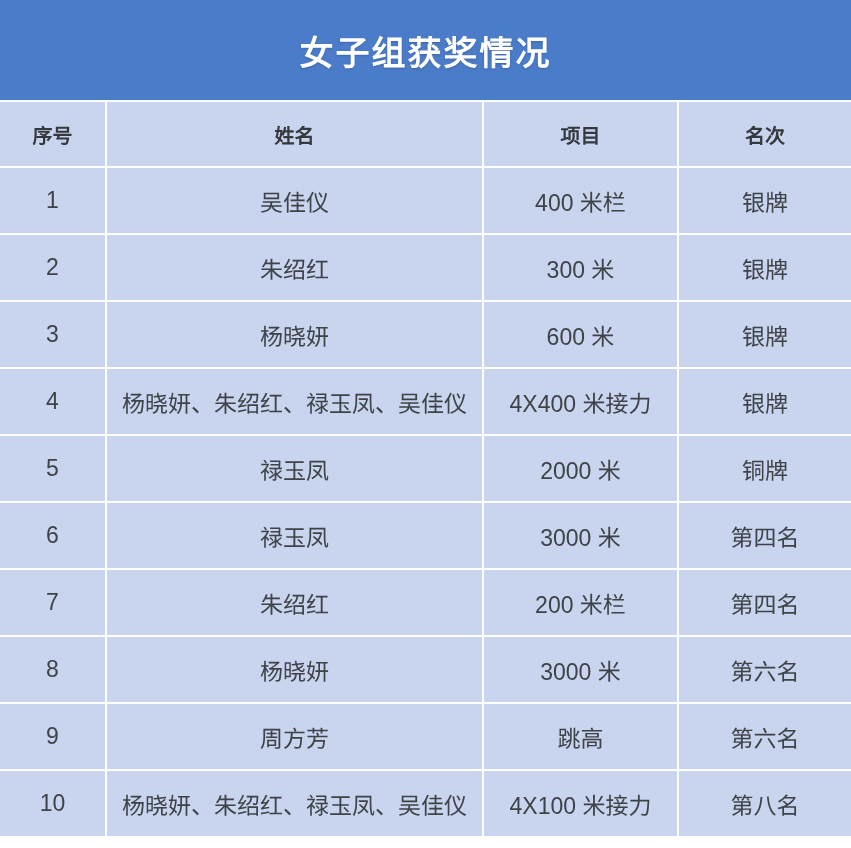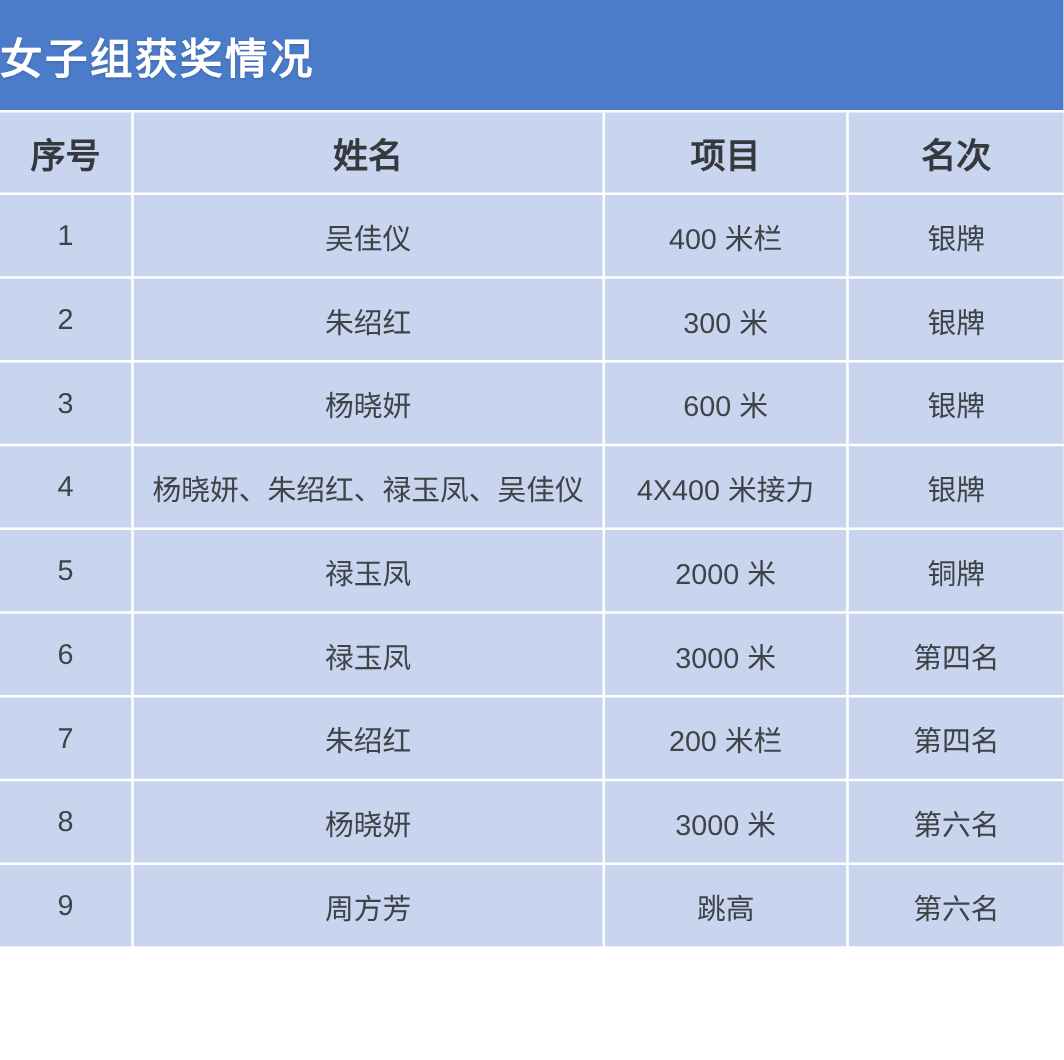--- a/index.html
+++ b/index.html
@@ -9,25 +9,25 @@
     font-family: "Liberation Sans", "DejaVu Sans", sans-serif;
   }
   .page {
     width: 851px;
     height: 848px;
     background: #ffffff;
     overflow: hidden;
   }
   .title-bar {
     width: 851px;
-    height: 88px;
+    height: 100px;
     background: #4b7cc9;
     display: flex;
     align-items: center;
-    justify-content: flex-start;
+    justify-content: center;
   }
   .title-text {
     color: #ffffff;
     font-size: 34px;
     font-weight: bold;
     letter-spacing: 2px;
     text-shadow: 0 1px 2px rgba(40,60,100,0.35);
   }
   table.award-table {
     border-collapse: collapse;
@@ -45,21 +45,21 @@
     border: 2px solid #ffffff;
     text-align: center;
     vertical-align: middle;
     padding: 0 4px;
     background: #c9d4ee;
     overflow: hidden;
     white-space: nowrap;
   }
   .award-table th {
     height: 64px;
-    font-size: 28px;
+    font-size: 20px;
     font-weight: bold;
     color: #35393e;
   }
   .award-table td {
     height: 65px;
     font-size: 23px;
     font-weight: normal;
     color: #3e4347;
   }
   
@@ -140,16 +140,22 @@
         <td>杨晓妍</td>
         <td>3000 米</td>
         <td>第六名</td>
       </tr>
       <tr>
         <td>9</td>
         <td>周方芳</td>
         <td>跳高</td>
         <td>第六名</td>
       </tr>
+      <tr>
+        <td>10</td>
+        <td>杨晓妍、朱绍红、禄玉凤、吴佳仪</td>
+        <td>4X100 米接力</td>
+        <td>第八名</td>
+      </tr>
     </tbody>
   </table>
 
 </div>
 
 </body></html>

